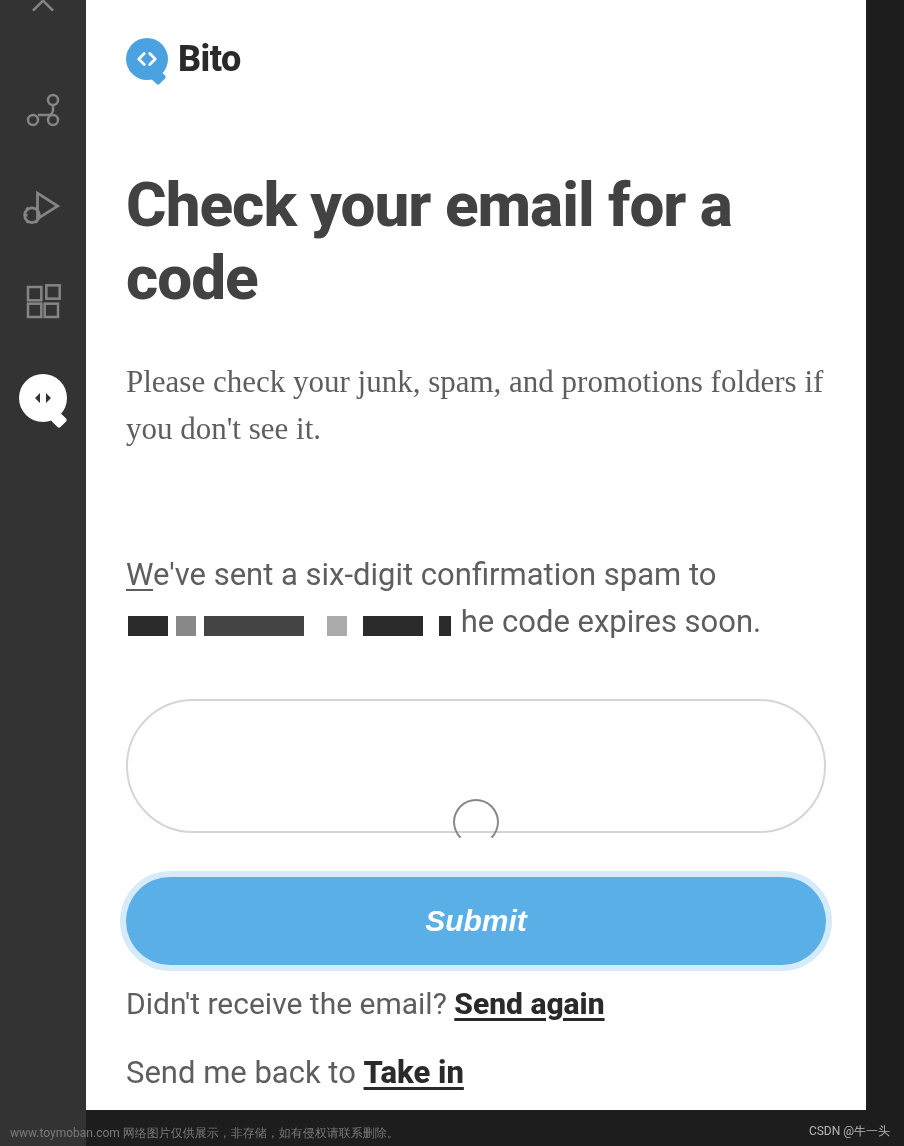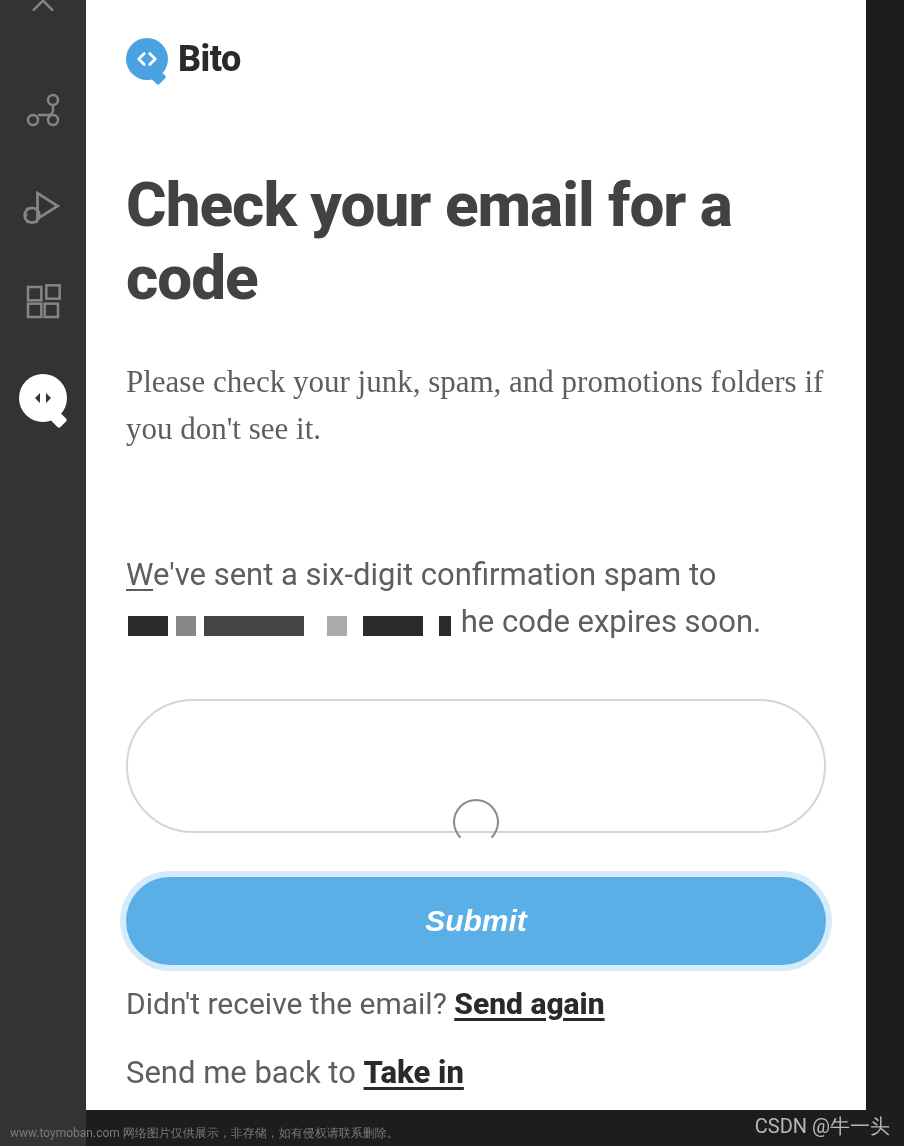--- a/index.html
+++ b/index.html
@@ -235,21 +235,21 @@
       position: absolute;
       left: 10px;
       bottom: 4px;
       font-size: 12px;
       color: #7a7a7a;
     }
     .watermark-right {
       position: absolute;
       right: 14px;
       bottom: 6px;
-      font-size: 20px;
+      font-size: 12px;
       color: #b8b8b8;
     }
   </style>
 </head>
 <body>
 
 <div class="sidebar">
   <div class="sidebar-item first">
     <svg width="40" height="40" viewBox="0 0 24 24">
         <polyline points="6 10 12 4 18 10"></polyline>

